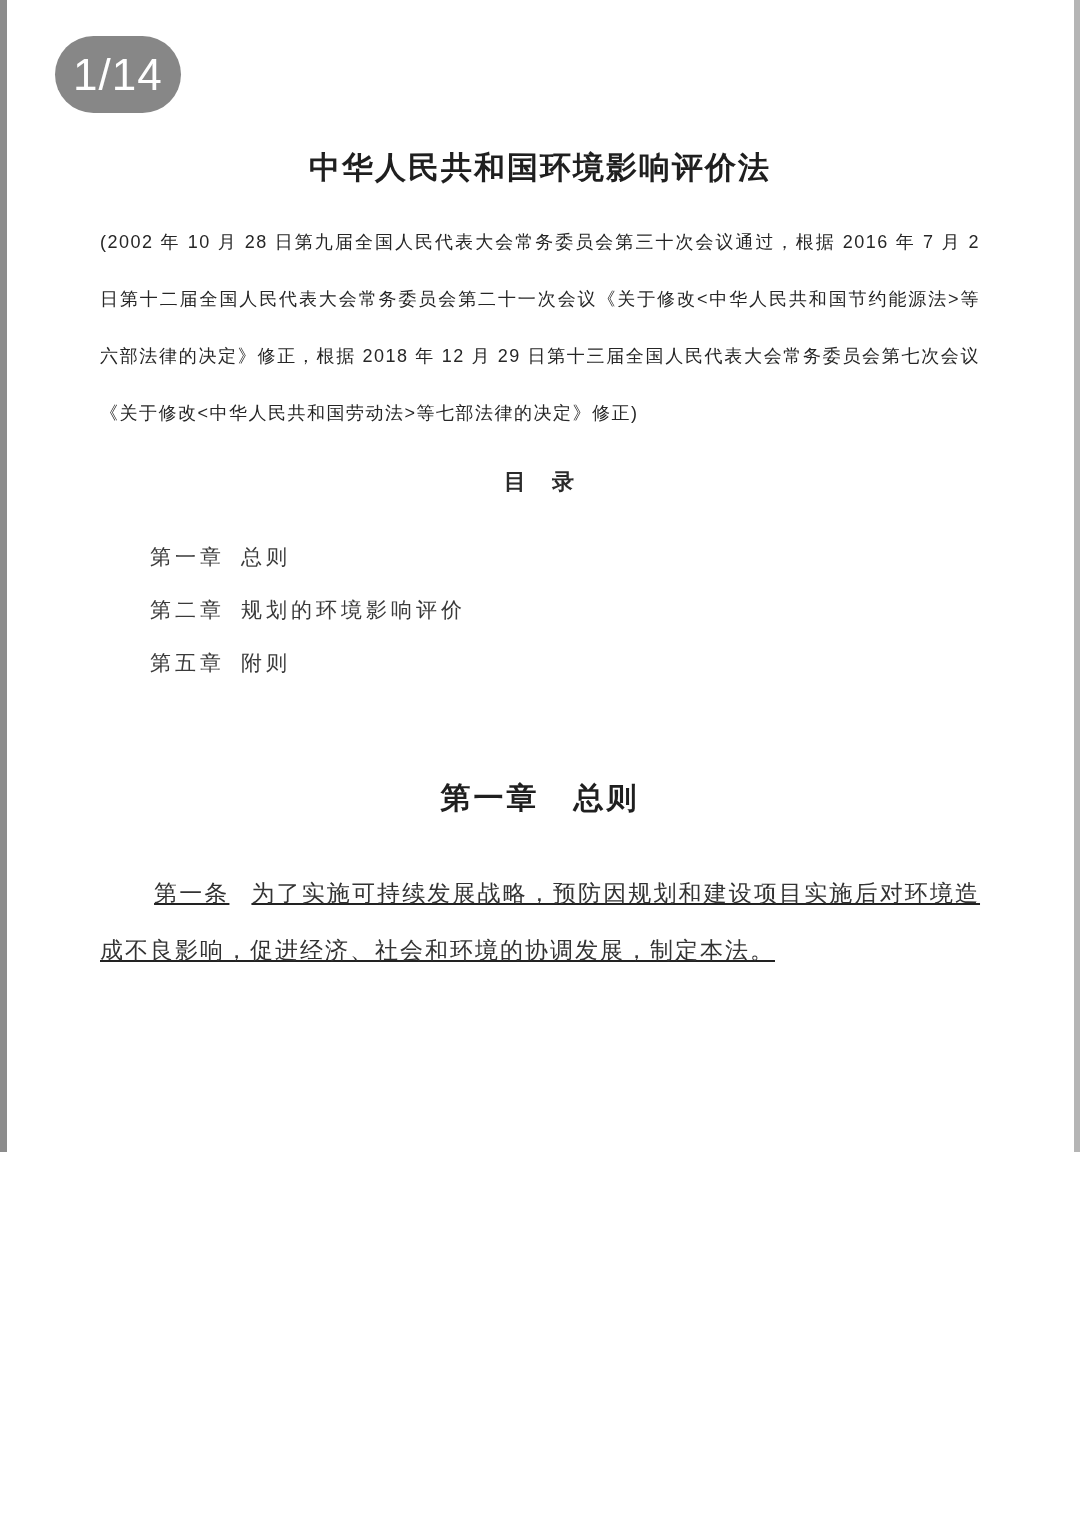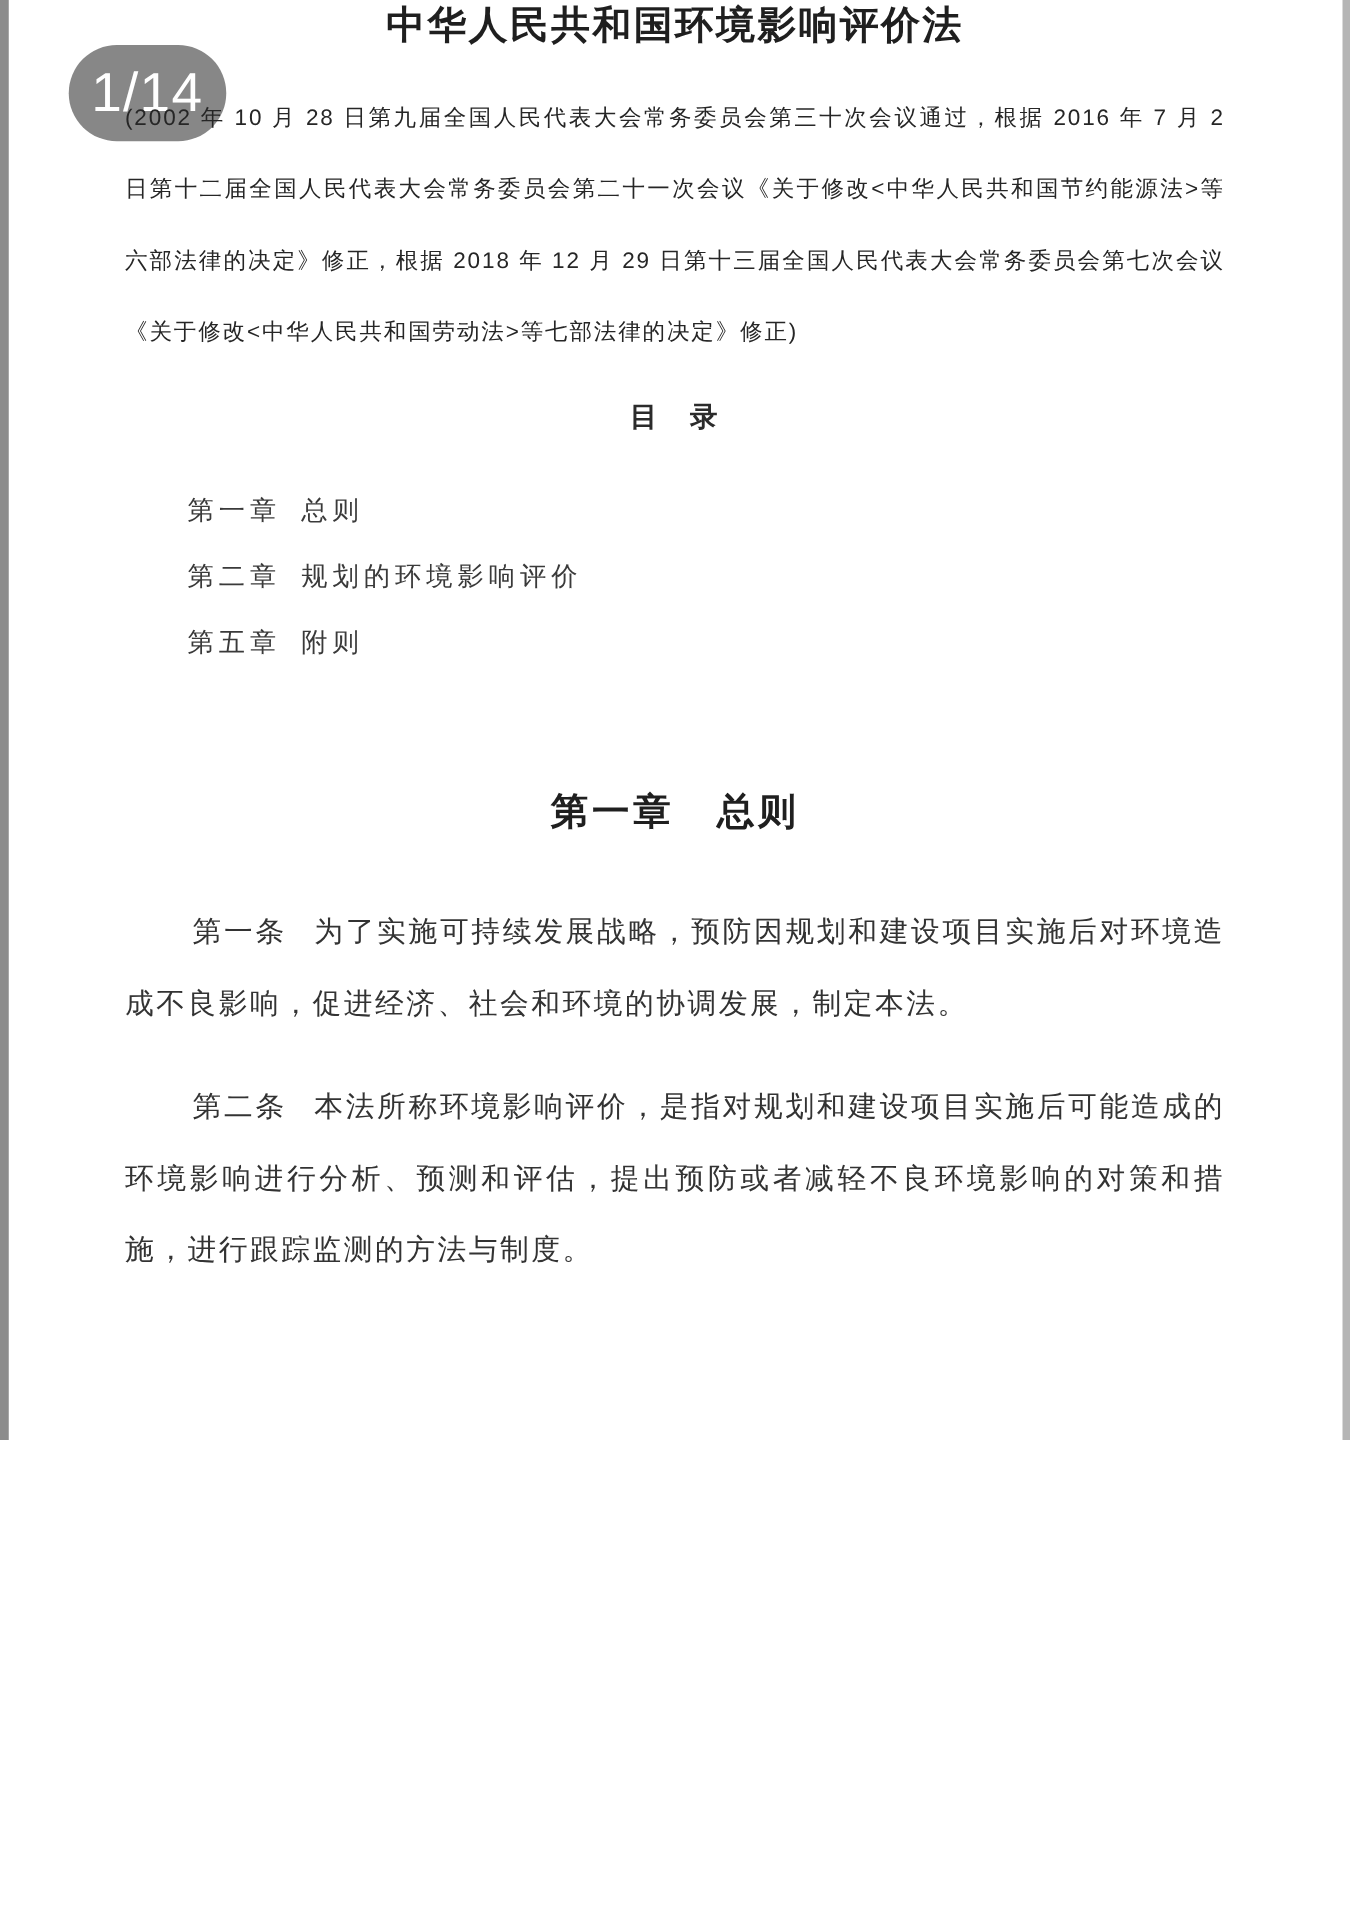--- a/index.html
+++ b/index.html
@@ -45,20 +45,21 @@
     letter-spacing: 1px;
   }
 
   .content {
     position: absolute;
     left: 100px; right: 100px; top: 0;
     color: #222222;
   }
 
   .doc-title {
+    margin-top: 148px;
     text-align: center;
     font-size: 31px;
     line-height: 40px;
     font-weight: bold;
     letter-spacing: 2px;
     color: #1f1f1f;
   }
 
   .preamble {
     margin-top: 26px;
@@ -95,21 +96,21 @@
     margin-top: 88px;
     text-align: center;
     font-size: 30px;
     line-height: 42px;
     font-weight: bold;
     letter-spacing: 3px;
     color: #1f1f1f;
   }
   .chapter-heading .chapter-title { margin-left: 34px; }
 
-  .articles { margin-top: 46px; }
+  .articles { margin-top: 46px; text-decoration: underline; }
   .article {
     font-size: 23px;
     line-height: 57px;
     letter-spacing: 2px;
     text-align: justify;
     text-indent: 2.35em;
     color: #333333;
   }
   .article + .article { margin-top: 26px; }
   .article .article-text { margin-left: 22px; }
@@ -142,23 +143,20 @@
     </div>
 
     <h2 class="chapter-heading">
       <span class="chapter-number">第一章</span><span class="chapter-title">总则</span>
     </h2>
 
     <div class="articles">
       <p class="article">
         <span class="article-label">第一条</span><span class="article-text">为了实施可持续发展战略，预防因规划和建设项目实施后对环境造成不良影响，促进经济、社会和环境的协调发展，制定本法。</span>
       </p>
-      <p class="article">
-        <span class="article-label">第二条</span><span class="article-text">本法所称环境影响评价，是指对规划和建设项目实施后可能造成的环境影响进行分析、预测和评估，提出预防或者减轻不良环境影响的对策和措施，进行跟踪监测的方法与制度。</span>
-      </p>
     </div>
 
   </div>
 
   <div class="edge-left"></div>
   <div class="edge-right"></div>
   <div class="page-break"></div>
 
 </div>
 

